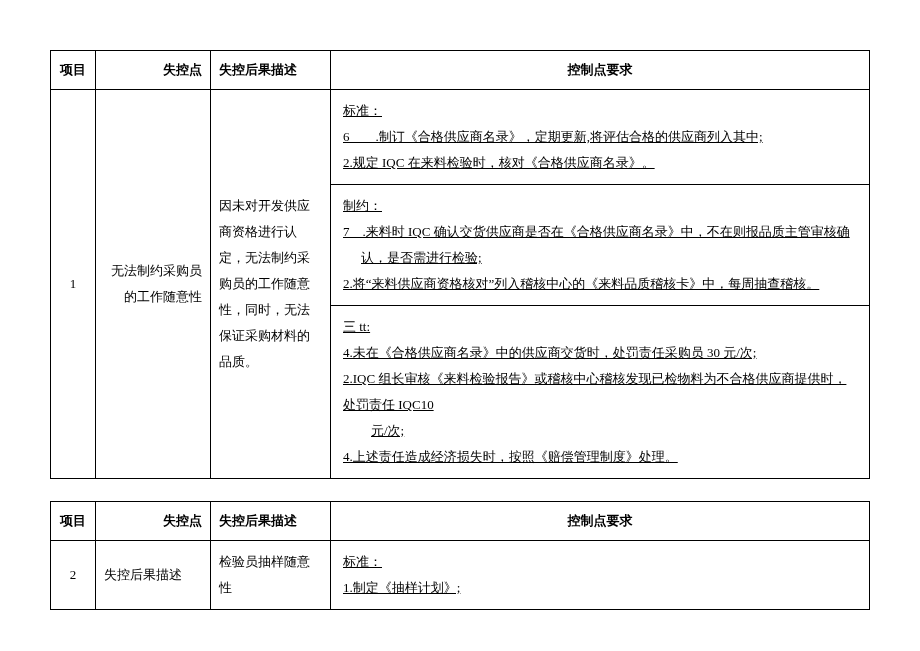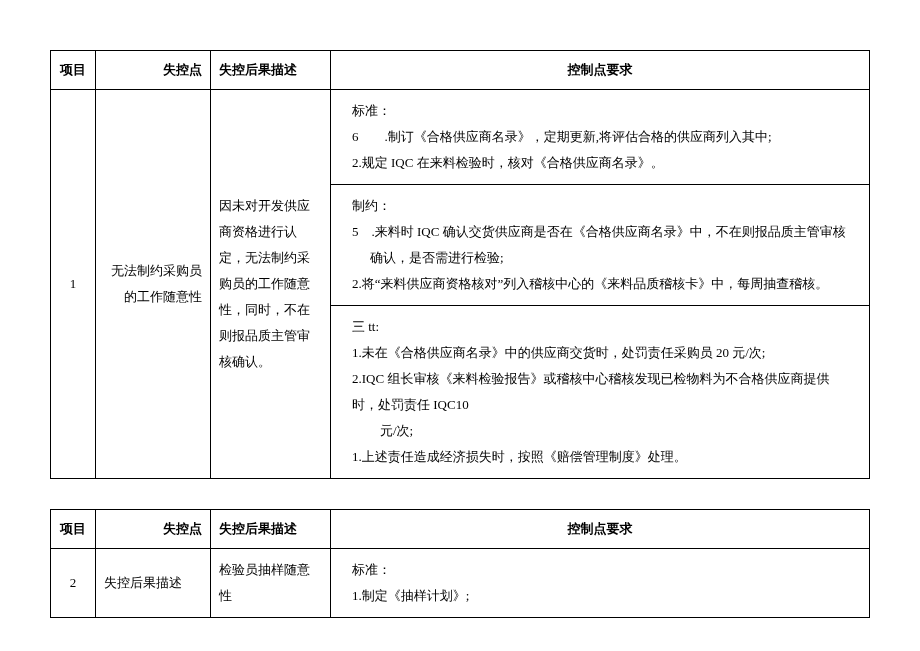--- a/index.html
+++ b/index.html
@@ -11,21 +11,21 @@
       background: #ffffff;
       font-family: "SimSun", "宋体", serif;
       font-size: 13px;
       color: #000000;
       padding: 50px 50px 20px 50px;
       width: 920px;
     }
     table {
       border-collapse: collapse;
       width: 100%;
-      margin-bottom: 30px;
+      margin-bottom: 22px;
     }
     th, td {
       border: 1px solid #000000;
       padding: 6px 8px;
       vertical-align: middle;
       text-align: left;
       line-height: 2.0;
     }
     th {
       font-weight: bold;
@@ -41,21 +41,22 @@
     }
     .col-desc {
       width: 120px;
       text-align: left;
       padding-left: 8px;
     }
     .col-req {
       width: auto;
     }
     .section-cell {
-      padding: 8px 21px;
+      padding: 8px 12px;
+      text-decoration: underline;
     }
     .indent {
       padding-left: 18px;
       text-indent: -18px;
       display: block;
     }
     .indent-sub {
       padding-left: 28px;
       display: block;
     }
@@ -69,41 +70,41 @@
       <th class="col-item">项目</th>
       <th class="col-point">失控点</th>
       <th class="col-desc">失控后果描述</th>
       <th class="col-req">控制点要求</th>
     </tr>
   </thead>
   <tbody>
     <tr>
       <td class="col-item" rowspan="3">1</td>
       <td class="col-point" rowspan="3">无法制约采购员的工作随意性</td>
-      <td class="col-desc" rowspan="3">因未对开发供应商资格进行认定，无法制约采购员的工作随意性，同时，不在则报品质主管审核确认。</td>
+      <td class="col-desc" rowspan="3">因未对开发供应商资格进行认定，无法制约采购员的工作随意性，同时，无法保证采购材料的品质。</td>
       <td class="section-cell">
         <span>标准：</span><br>
         <span>6　　.制订《合格供应商名录》，定期更新,将评估合格的供应商列入其中;</span><br>
         <span>2.规定 IQC 在来料检验时，核对《合格供应商名录》。</span>
       </td>
     </tr>
     <tr>
       <td class="section-cell">
         <span>制约：</span><br>
-        <span class="indent">5　.来料时 IQC 确认交货供应商是否在《合格供应商名录》中，不在则报品质主管审核确认，是否需进行检验;</span>
+        <span class="indent">7　.来料时 IQC 确认交货供应商是否在《合格供应商名录》中，不在则报品质主管审核确认，是否需进行检验;</span>
         <span>2.将“来料供应商资格核对”列入稽核中心的《来料品质稽核卡》中，每周抽查稽核。</span>
       </td>
     </tr>
     <tr>
       <td class="section-cell">
         <span>三 tt:</span><br>
-        <span>1.未在《合格供应商名录》中的供应商交货时，处罚责任采购员 20 元/次;</span><br>
+        <span>4.未在《合格供应商名录》中的供应商交货时，处罚责任采购员 30 元/次;</span><br>
         <span>2.IQC 组长审核《来料检验报告》或稽核中心稽核发现已检物料为不合格供应商提供时，处罚责任 IQC10</span><br>
         <span class="indent-sub">元/次;</span>
-        <span>1.上述责任造成经济损失时，按照《赔偿管理制度》处理。</span>
+        <span>4.上述责任造成经济损失时，按照《赔偿管理制度》处理。</span>
       </td>
     </tr>
   </tbody>
 </table>
 
 <table>
   <thead>
     <tr>
       <th class="col-item">项目</th>
       <th class="col-point">失控点</th>

